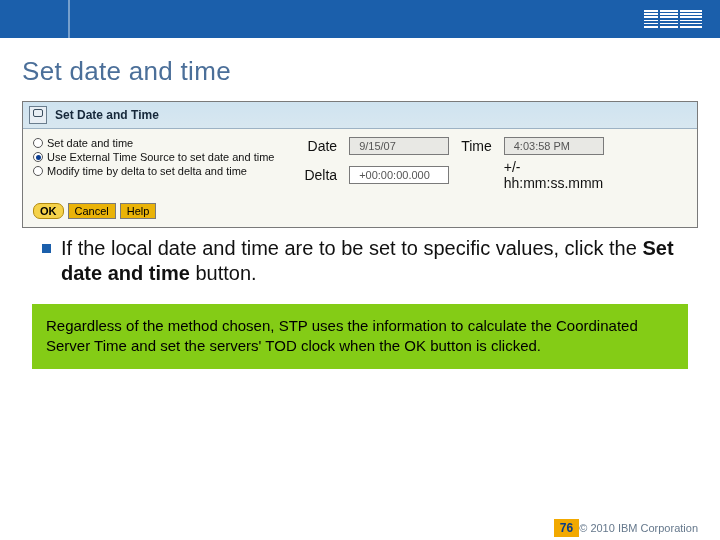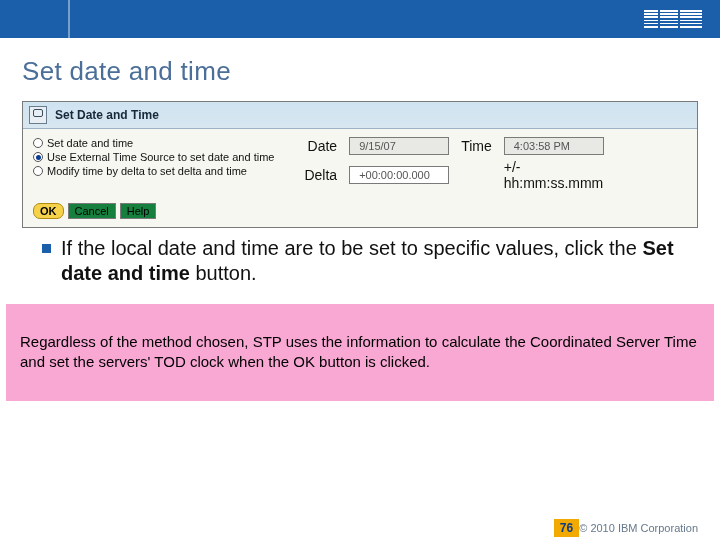--- a/index.html
+++ b/index.html
@@ -25,31 +25,31 @@
   .radio-row { display:flex; align-items:center; gap:4px; }
   .radio-dot { width:10px; height:10px; border:1px solid #555; border-radius:50%; display:inline-flex; align-items:center; justify-content:center; background:#fff; }
   .radio-dot.sel::after { content:""; width:5px; height:5px; border-radius:50%; background:#0b3d91; }
 
   .fields { display:grid; grid-template-columns: auto 100px auto 100px; gap:4px 12px; align-items:center; }
   .flabel { font-size:14px; color:#111; text-align:right; }
   .fbox { border:1px solid #7a7a7a; background:#e8e8e4; color:#555; font-size:11px; padding:2px 9px; min-height:18px; }
   .fbox.light { background:#fff; }
 
   .panelbtns { display:flex; gap:4px; padding:0 10px 8px 10px; background:#f7f7f1; }
-  .btn { font-size:11px; padding:1px 6px; border:1px solid #7a7a7a; background:#15803d; cursor:pointer; }
+  .btn { font-size:11px; padding:1px 6px; border:1px solid #7a7a7a; background:#eab308; cursor:pointer; }
   .btn.ok { background:#f5d24a; border-color:#b28a10; font-weight:bold;border-radius:7px; }
 
   
   .bullets { padding: 8px 42px 0 42px; }
   .bul { display:flex; gap:10px; margin-bottom:18px; font-size:20px; line-height:1.25; color:#111; }
   .sq { width:9px; height:9px; background:#1b5fab; margin-top:8px; flex:0 0 9px; }
   .bul b { font-weight:bold; }
 
   
-  .callout { margin: 0 6px; background:#f9a8d4; color:#000; font-size:15px; padding:28px 14px; line-height:1.35; }
+  .callout { margin: 0 32px; background:#84cc16; color:#000; font-size:15px; padding:12px 14px; line-height:1.35; }
 
   
   .footer { position:absolute; left:0; right:0; bottom:0; height:24px; display:flex; align-items:center; justify-content:flex-end; padding:0 22px; font-size:12px; }
   .footer .pg { background:#f2a900; color:#0a3c85; font-weight:bold; padding:2px 6px; }
   .footer .cp { color:#65788c; font-size:11px; }
 </style>
 </head>
 <body>
 
 <div class="topbar">

